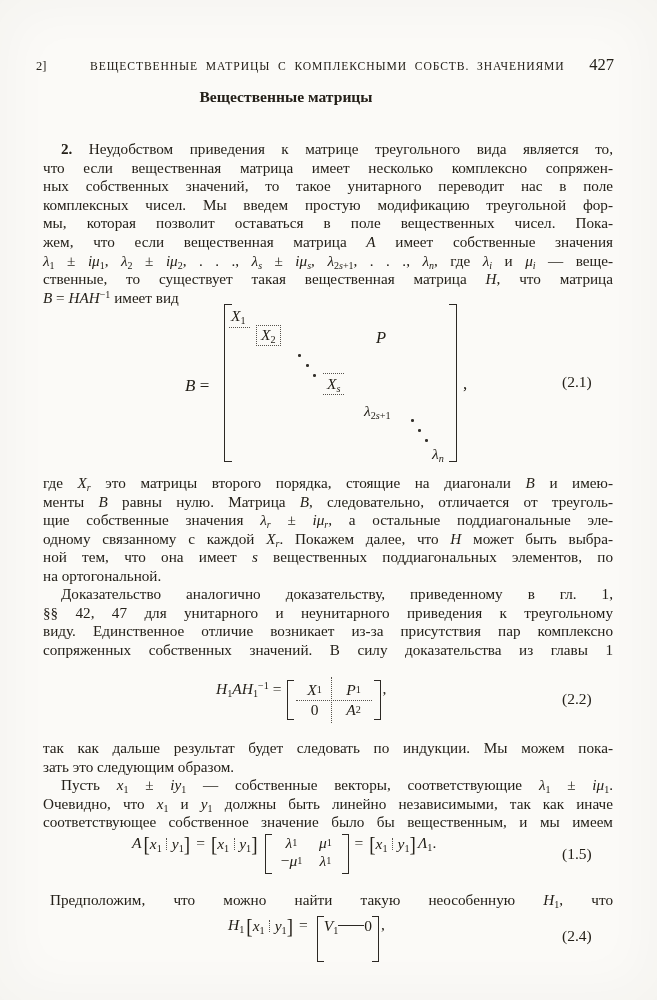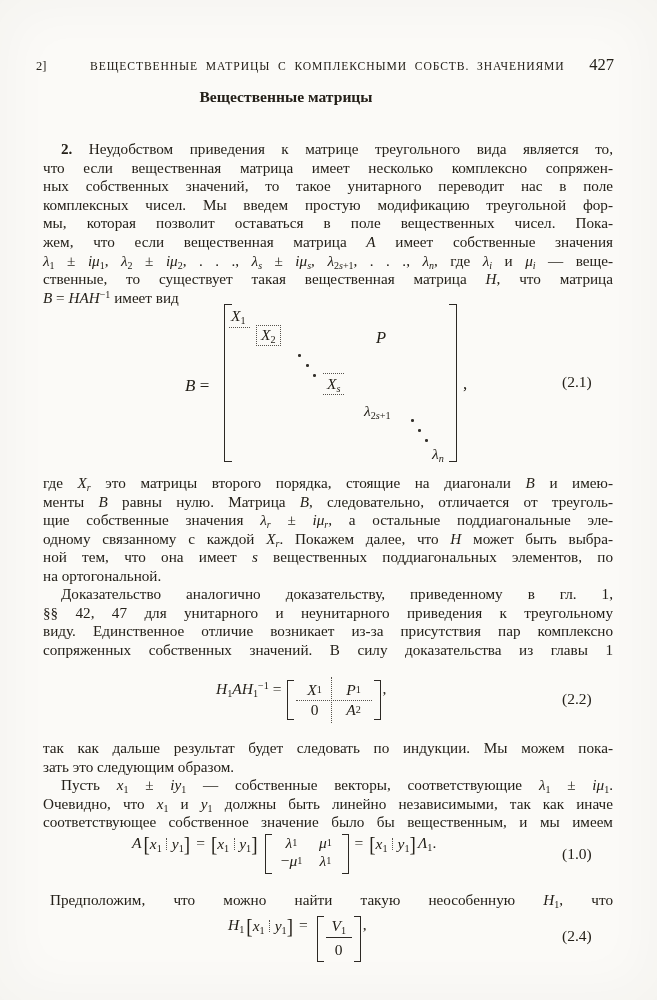--- a/index.html
+++ b/index.html
@@ -42,21 +42,21 @@
   .bR{border-left:none;margin-right:2px;}
   .grid22{position:relative;display:grid;grid-template-columns:40px 38px;grid-auto-rows:20px;margin:0 1px;}
   .grid22 .c{display:flex;align-items:center;justify-content:center;}
   .hdots{position:absolute;left:1px;right:1px;top:50%;border-top:1.5px dotted #56524c;}
   .vdots{position:absolute;top:-3px;bottom:-3px;left:47%;border-left:1.5px dotted #56524c;}
   .m22{position:relative;display:grid;grid-template-columns:38px 30px;grid-auto-rows:18px;margin:0 1px;}
   .m22 .c{display:flex;align-items:center;justify-content:center;}
   .vec{display:inline-flex;align-items:center;margin:0 2px;}
   .vbr{font-size:19px;line-height:1;transform:scaleY(1.12);}
   .vsep{width:0;height:12px;border-left:1.5px dotted #56524c;margin:0 4.5px;display:inline-block;}
-  .stack{display:flex;flex-direction:column;align-items:center;min-width:30px;line-height:1.25;}
+  .stack{display:flex;flex-direction:row;align-items:center;min-width:30px;line-height:1.25;}
   .stack .rule{width:26px;border-top:1.5px solid #2c2824;margin:2px 0;}
   .gap4{margin:0 4px;}
 </style>
 </head>
 <body>
 
 <div class="page">
 
   <div class="runhead">
     <span class="sec">2]</span>
@@ -189,21 +189,21 @@
     <span class="e gap4">=</span>
     <span class="vec">
       <span class="vbr">[</span>
       <span class="e"><i>x</i><sub>1</sub></span>
       <span class="vsep"></span>
       <span class="e"><i>y</i><sub>1</sub></span>
       <span class="vbr">]</span>
     </span>
     <span class="e"><i>Λ</i><sub>1</sub>.</span>
   </div>
-  <div class="eqnum" style="top:845px">(1.0)</div>
+  <div class="eqnum" style="top:845px">(1.5)</div>
 
   <div class="para" style="top:891px">
     <div class="ln ind8">Предположим, что можно найти такую неособенную <i>H</i><sub>1</sub>, что</div>
   </div>
 
   <div class="eqrow" style="left:228px;top:916px;height:48px">
     <span class="e"><i>H</i><sub>1</sub></span>
     <span class="vec">
       <span class="vbr">[</span>
       <span class="e"><i>x</i><sub>1</sub></span>

